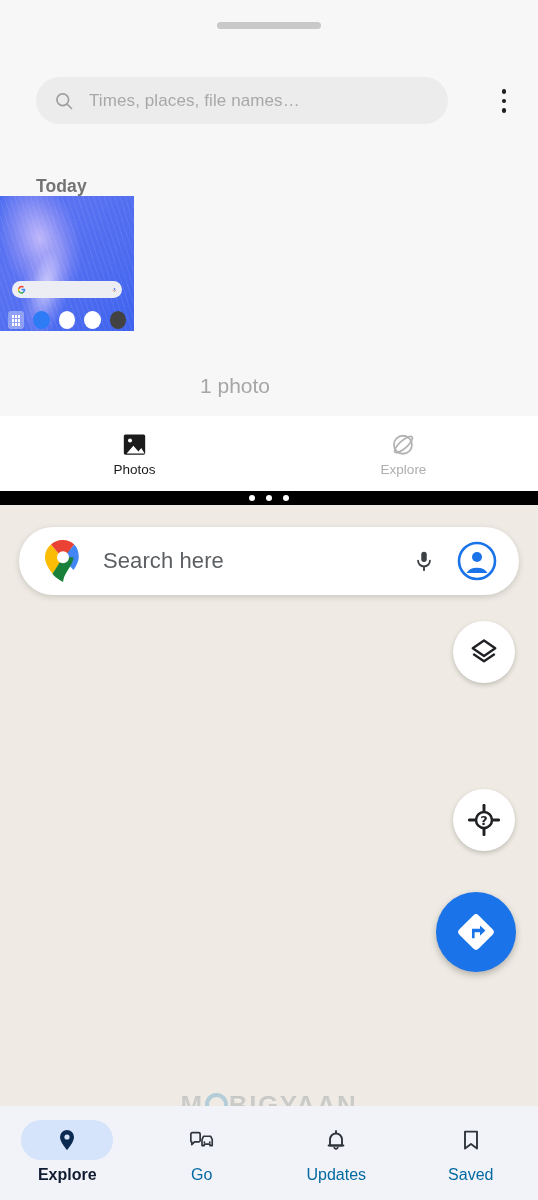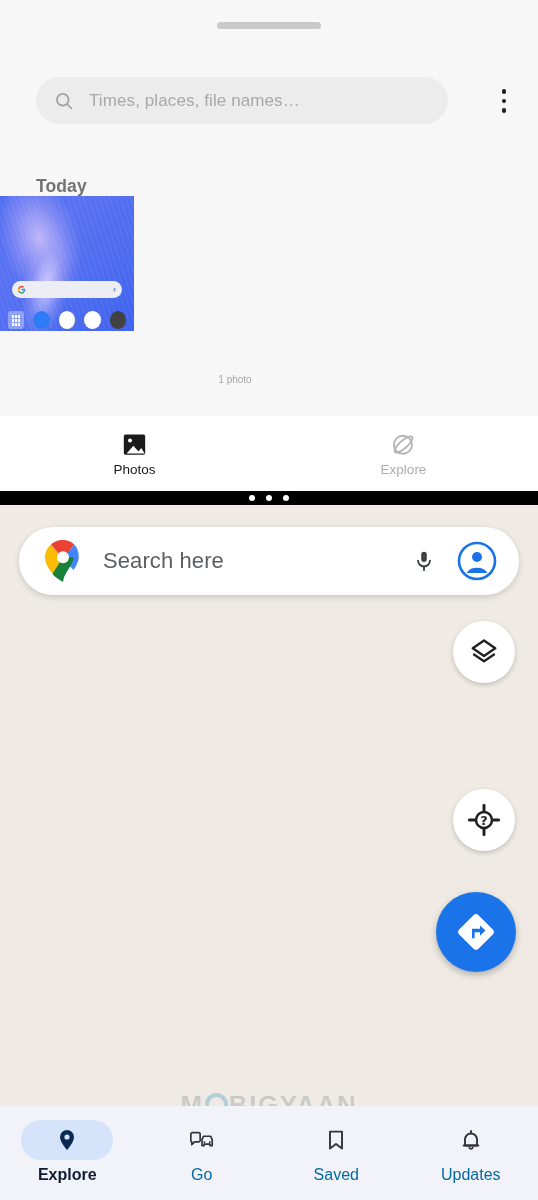--- a/index.html
+++ b/index.html
@@ -84,21 +84,21 @@
       radial-gradient(circle 1.4px at 20% 55%, #fff 99%, transparent),
       radial-gradient(circle 1.4px at 50% 55%, #fff 99%, transparent),
       radial-gradient(circle 1.4px at 80% 55%, #fff 99%, transparent),
       radial-gradient(circle 1.4px at 20% 88%, #fff 99%, transparent),
       radial-gradient(circle 1.4px at 50% 88%, #fff 99%, transparent),
       radial-gradient(circle 1.4px at 80% 88%, #fff 99%, transparent);
   }
 
   .photo-count {
     position:absolute; left:0; top:374px; width:470px;
-    text-align:center; font-size:10px; color:#a6a6a6;
+    text-align:center; font-size:21px; color:#a6a6a6;
   }
 
   .photos-navbar {
     position:absolute; left:0; top:416px; width:538px; height:75px;
     background:#fff; display:flex; align-items:center;
   }
   .ph-nav-item {
     flex:1; display:flex; flex-direction:column; align-items:center; 
   }
   .ph-nav-label { font-size:13.5px; color:#adadad; }
@@ -335,30 +335,30 @@
         <circle cx="16.6" cy="14.4" r="1" fill="#30343b"></circle>
         <circle cx="22.4" cy="14.4" r="1" fill="#30343b"></circle>
       </svg>
     </span>
     <span class="mp-nav-label">Go</span>
   </div>
 
   <div class="mp-nav-item">
     <span class="mp-nav-pill">
       <svg width="24" height="24" viewBox="0 0 24 24">
-        <path d="M6 3.6h12v17l-6-4.6-6 4.6z" fill="none" stroke="#30343b" stroke-width="1.9" stroke-linejoin="round"></path>
-      </svg>
-    </span>
-    <span class="mp-nav-label">Saved</span>
-  </div>
-
-  <div class="mp-nav-item">
-    <span class="mp-nav-pill">
-      <svg width="24" height="24" viewBox="0 0 24 24">
         <path d="M6 17.5v-6a6 6 0 0 1 12 0v6z" fill="none" stroke="#30343b" stroke-width="1.9" stroke-linejoin="round"></path>
         <line x1="4.6" y1="17.5" x2="19.4" y2="17.5" stroke="#30343b" stroke-width="1.9" stroke-linecap="round"></line>
         <line x1="12" y1="3" x2="12" y2="5.2" stroke="#30343b" stroke-width="1.9" stroke-linecap="round"></line>
         <path d="M10.2 19.6a1.9 1.9 0 0 0 3.6 0" fill="none" stroke="#30343b" stroke-width="1.7" stroke-linecap="round"></path>
       </svg>
     </span>
     <span class="mp-nav-label">Updates</span>
   </div>
+
+  <div class="mp-nav-item">
+    <span class="mp-nav-pill">
+      <svg width="24" height="24" viewBox="0 0 24 24">
+        <path d="M6 3.6h12v17l-6-4.6-6 4.6z" fill="none" stroke="#30343b" stroke-width="1.9" stroke-linejoin="round"></path>
+      </svg>
+    </span>
+    <span class="mp-nav-label">Saved</span>
+  </div>
 </div>
 
 </body></html>

